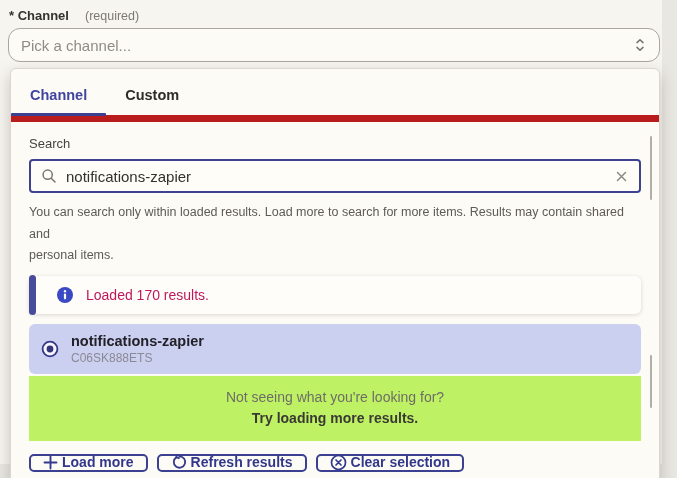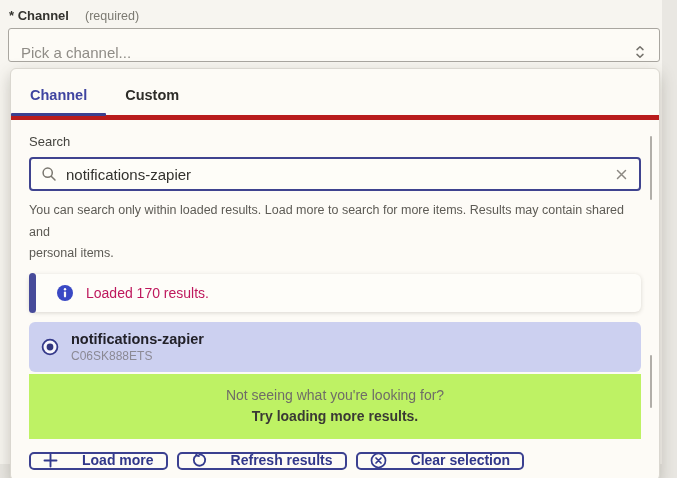--- a/index.html
+++ b/index.html
@@ -16,37 +16,37 @@
   }
   
   .field-label-row {
     position: absolute; left: 9px; top: 8px;
     display: flex; align-items: baseline; gap: 16px;
   }
   .field-label { font-size: 13px; font-weight: bold; color: #33322e; }
   .field-required { font-size: 12.5px; color: #7b7971; }
   .channel-select {
     position: absolute; left: 8px; top: 28px; width: 652px; height: 34px;
-    background: #fdfbf6; border: 1px solid #a9a6a0; border-radius: 3px;
-    display: flex; align-items: flex-end; padding: 0 12px; cursor: pointer;
+    background: #fdfbf6; border: 1px solid #a9a6a0; border-radius: 12px;
+    display: flex; align-items: center; padding: 0 12px; cursor: pointer;
   }
   .channel-select .placeholder { flex: 1; font-size: 15px; color: #8f8c86; }
   .chev { width: 14px; height: 18px; }
   
   .panel {
     position: absolute; left: 10px; top: 68px; width: 650px;
     background: #fdfbf6;
     border: 1px solid #dad7d0;
     border-radius: 6px;
     box-shadow: 0 6px 16px rgba(70,64,52,.28);
     padding-bottom: 10px;
   }
   .tabs {
     display: flex; padding-top: 18px;
-    border-bottom: 5px solid #b91c1c;
+    border-bottom: 7px solid #b91c1c;
   }
   .tab {
     padding: 0 19px 12px 19px; font-size: 14.5px; font-weight: bold;
     color: #2e2d29; cursor: pointer; position: relative;
   }
   .tab.active { color: #3f44a0; }
   .tab.active::after {
     content: ""; position: absolute; left: 0; right: 0; bottom: -1px;
     height: 3px; background: #3b4090; border-radius: 1px;
   }
@@ -89,21 +89,21 @@
   
   .hint-section {
     margin-top: 2px; background: #bef264; text-align: center;
     padding: 13px 0 15px 0;
   }
   .hint-line1 { font-size: 14px; color: #6f6d67; }
   .hint-line2 { font-size: 14px; font-weight: bold; color: #3a3934; margin-top: 5px; }
   
   .actions { margin-top: 13px; display: flex; gap: 9px; }
   .action-btn {
-    display: inline-flex; align-items: center; gap: 24px;
+    display: inline-flex; align-items: center; gap: 4px;
     border: 2px solid #3b4090; border-radius: 5px; background: transparent;
     color: #31378a; font-family: "Liberation Sans", sans-serif;
     font-size: 14px; font-weight: bold; padding: 3px 12px 4px 12px; height: 18px;
     cursor: pointer;
   }
   
   .scroll-track {
     position: absolute; right: 7px; top: 10px; bottom: 10px; width: 2px;
     background: transparent;
   }

